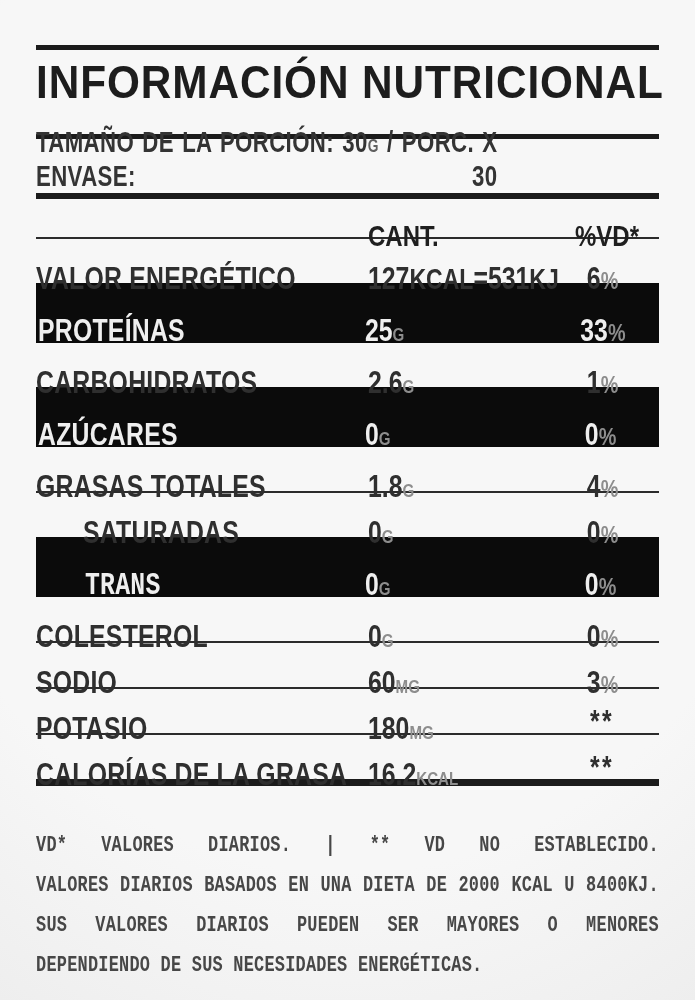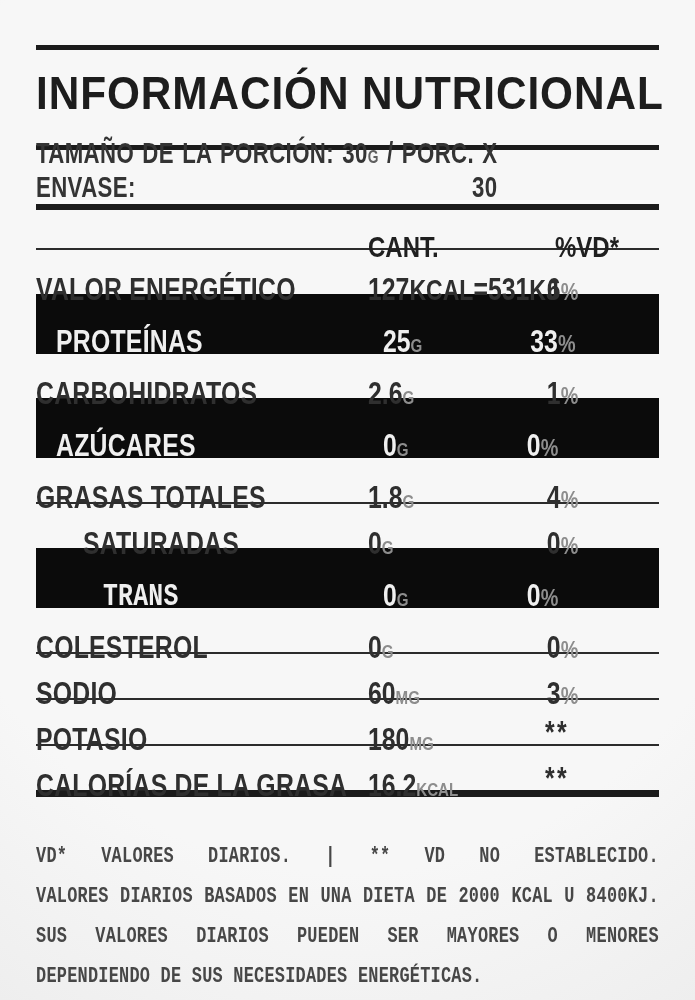--- a/index.html
+++ b/index.html
@@ -21,51 +21,51 @@
   }
   .sheet{
     width:695px;height:1000px;
     padding:45px 36px 0 36px;
     background:radial-gradient(120% 95% at 50% 35%, #f7f7f7 55%, #e7e7e7 100%);
   }
   .rule{height:5px;background:var(--ink);}
   .rule-6{height:6px;}
   .rule-7{height:7px;}
 
-  .title{margin:20px 0 29px 0;height:46px;display:flex;align-items:center;}
+  .title{margin:9px 0 29px 0;height:46px;display:flex;align-items:center;}
   .title-text{
     display:inline-block;white-space:nowrap;
     font-size:46px;font-weight:700;letter-spacing:1px;color:#1d1d1d;
     transform:scaleX(0.92);transform-origin:0 50%;
   }
 
   .serving-wrap{height:54px;display:flex;align-items:flex-end;}
   .serving{
     width:135%;transform:scaleX(0.7407);transform-origin:0 50%;
     font-size:30px;font-weight:700;color:#343434;letter-spacing:0.5px;
     text-align:justify;text-align-last:justify;
   }
   .sv-unit{font-size:0.62em;color:#5f5f5f;}
 
   .thead{display:flex;align-items:center;height:38px;}
   .hdr{font-size:30px;font-weight:700;color:#1f1f1f;}
 
   .cell{min-width:0;margin-top:36px;}
   .cell-label{flex:0 0 332px;width:332px;}
   .cell-qty{flex:1 1 auto;}
-  .cell-vd{flex:0 0 120px;width:120px;text-align:left;}
+  .cell-vd{flex:0 0 120px;width:120px;text-align:center;}
 
   .cnd{display:inline-block;white-space:nowrap;transform:scaleX(0.8);transform-origin:0 50%;}
   .cell-vd .cnd{transform-origin:100% 50%;}
 
   .sep{height:2px;background:#2b2b2b;}
 
   .row{display:flex;align-items:center;height:44px;font-size:31px;font-weight:700;color:var(--rowText);}
   .row .lbl{letter-spacing:0.3px;}
-  .row.dark{background:var(--darkBg);color:var(--darkText);height:60px;padding:0 20px;}
+  .row.dark{background:var(--darkBg);color:var(--darkText);height:60px;padding:0 2px;}
   .row.dark .cell-label{flex-basis:327px;width:327px;}
   .row.indent .cell-label{padding-left:47px;flex-basis:332px;width:332px;}
   .row.dark.indent .cell-label{flex-basis:327px;width:327px;font-family:Liberation Mono, monospace;}
 
   .unit{font-size:0.61em;color:var(--unitGray);}
   .row.big-units .cell-qty .unit{font-size:0.93em;color:inherit;}
   .cell-vd .unit{font-size:0.8em;}
   .row.stars .cell-vd .num{position:relative;top:-7px;letter-spacing:3px;}
 
   .footnotes{margin-top:40px;font-family:Liberation Mono, monospace;}

